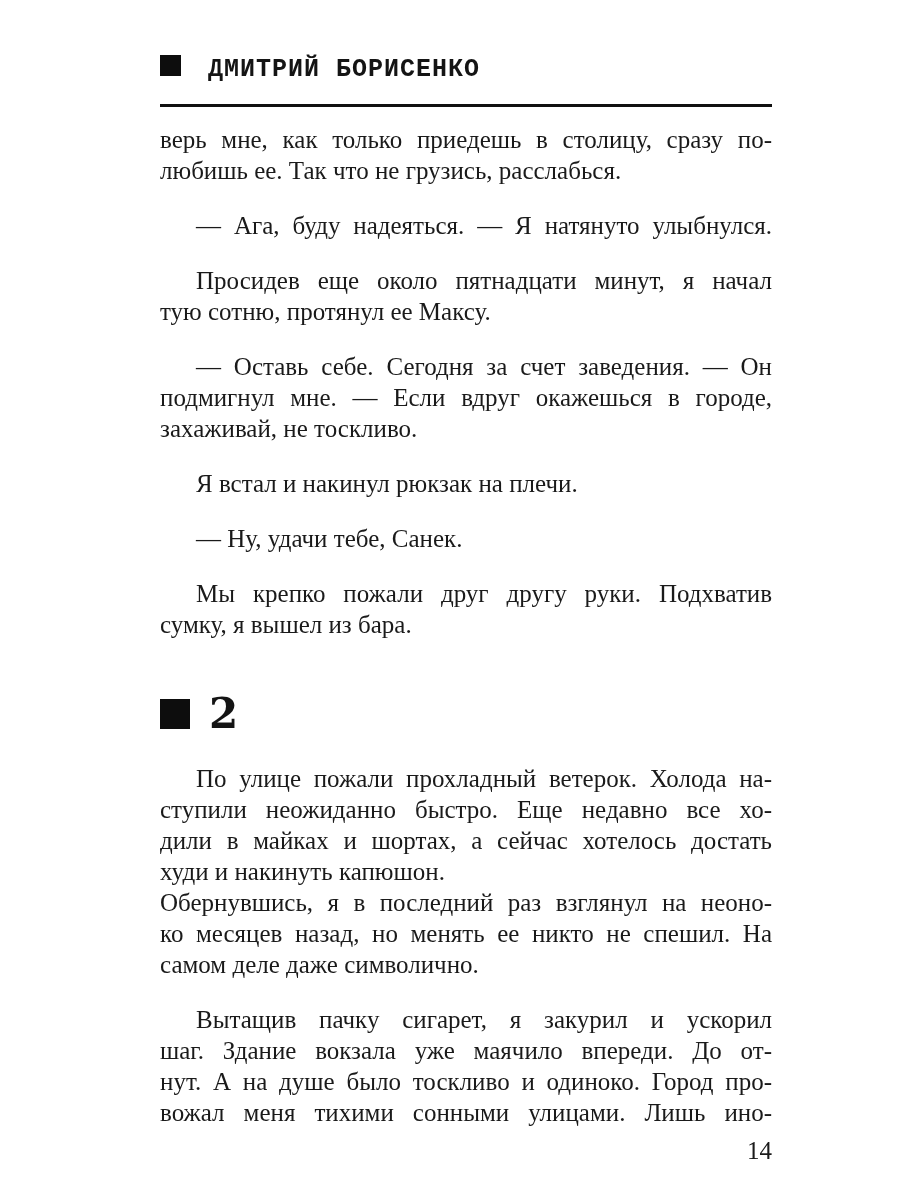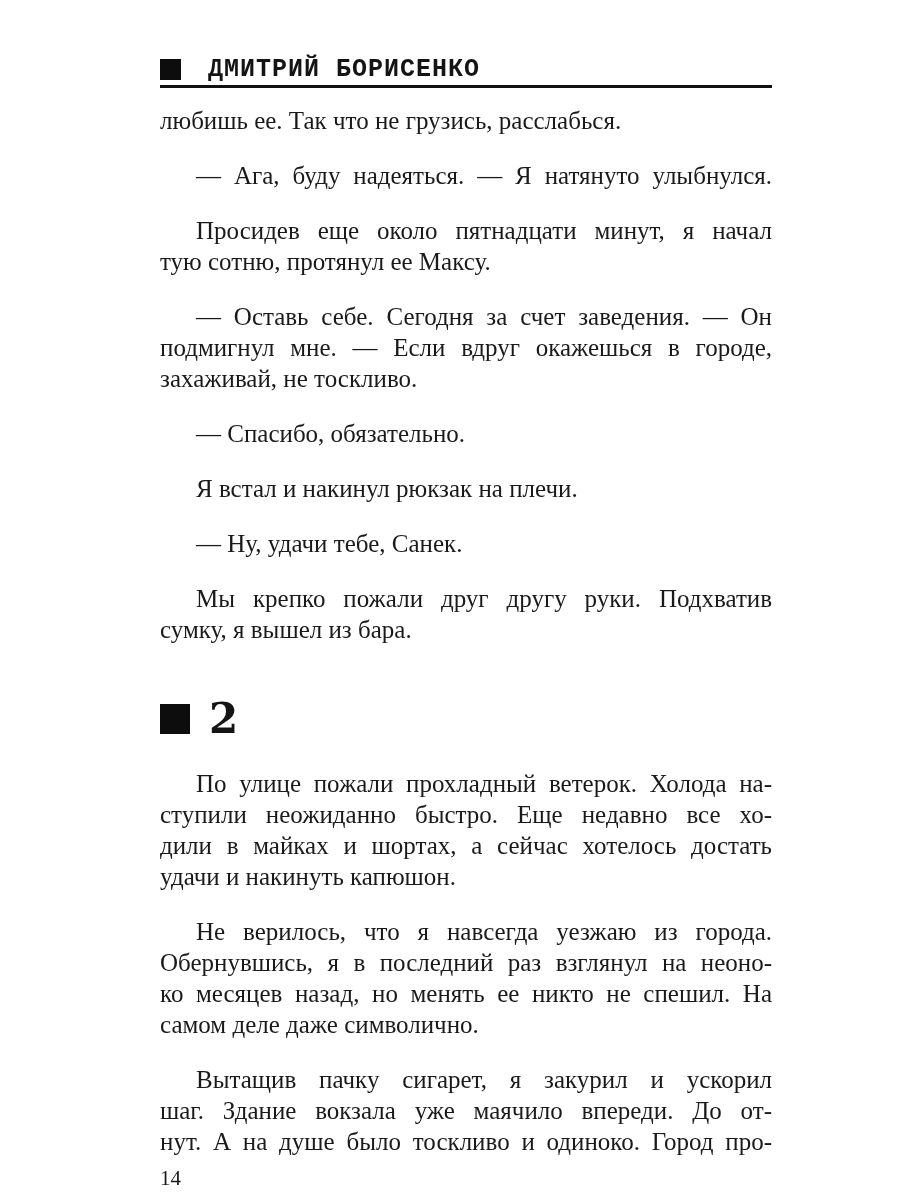--- a/index.html
+++ b/index.html
@@ -17,23 +17,23 @@
   }
   .content {
     position: absolute;
     left: 160px;
     top: 55px;
     width: 612px;
   }
   
   .page-header {
     display: flex;
-    align-items: center;
+    align-items: flex-start;
     gap: 27px;
-    padding-bottom: 1px;
+    padding-bottom: 20px;
     border-bottom: 3px solid #101010;
   }
   .header-square {
     width: 21px;
     height: 21px;
     background: #0d0d0d;
     flex: 0 0 auto;
   }
   .author-name {
     font-family: "Liberation Mono", "DejaVu Sans Mono", monospace;
@@ -83,64 +83,64 @@
     font-size: 42px;
     line-height: 44px;
     color: #141414;
   }
   .text-block.second {
     margin-top: 27px;
   }
   
   .page-number {
     margin-top: 9px;
-    text-align: left;
-    font-size: 21px;
+    text-align: right;
+    font-size: 25px;
     color: #1a1a1a;
   }
 </style>
 </head>
 <body>
 
 <div class="content">
 
   <div class="page-header">
     <div class="header-square"></div>
     <div class="author-name">ДМИТРИЙ БОРИСЕНКО</div>
   </div>
 
   <div class="text-block" id="part1">
+      <div class="line just">верь мне, как только приедешь в столицу, сразу по-</div>
       <div class="line">любишь ее. Так что не грузись, расслабься.</div>
       <div class="line indent just">— Ага, буду надеяться. — Я натянуто улыбнулся.</div>
       <div class="line indent just">Просидев еще около пятнадцати минут, я начал</div>
       <div class="line">тую сотню, протянул ее Максу.</div>
       <div class="line indent just">— Оставь себе. Сегодня за счет заведения. — Он</div>
       <div class="line just">подмигнул мне. — Если вдруг окажешься в городе,</div>
       <div class="line">захаживай, не тоскливо.</div>
-      <div class="line indent">— Спасибо, обязательно.</div>
       <div class="line indent">Я встал и накинул рюкзак на плечи.</div>
       <div class="line indent">— Ну, удачи тебе, Санек.</div>
       <div class="line indent just">Мы крепко пожали друг другу руки. Подхватив</div>
       <div class="line">сумку, я вышел из бара.</div>
     </div>
 
   <div class="section-heading">
     <div class="section-square"></div>
     <div class="section-number">2</div>
   </div>
 
   <div class="text-block second" id="part2">
       <div class="line indent just">По улице пожали прохладный ветерок. Холода на-</div>
       <div class="line just">ступили неожиданно быстро. Еще недавно все хо-</div>
       <div class="line just">дили в майках и шортах, а сейчас хотелось достать</div>
-      <div class="line">удачи и накинуть капюшон.</div>
-      <div class="line indent just">Не верилось, что я навсегда уезжаю из города.</div>
+      <div class="line">худи и накинуть капюшон.</div>
       <div class="line just">Обернувшись, я в последний раз взглянул на неоно-</div>
       <div class="line just">ко месяцев назад, но менять ее никто не спешил. На</div>
       <div class="line">самом деле даже символично.</div>
       <div class="line indent just">Вытащив пачку сигарет, я закурил и ускорил</div>
       <div class="line just">шаг. Здание вокзала уже маячило впереди. До от-</div>
       <div class="line just">нут. А на душе было тоскливо и одиноко. Город про-</div>
+      <div class="line just">вожал меня тихими сонными улицами. Лишь ино-</div>
     </div>
 
   <div class="page-number">14</div>
 
 </div>
 
 </body></html>

